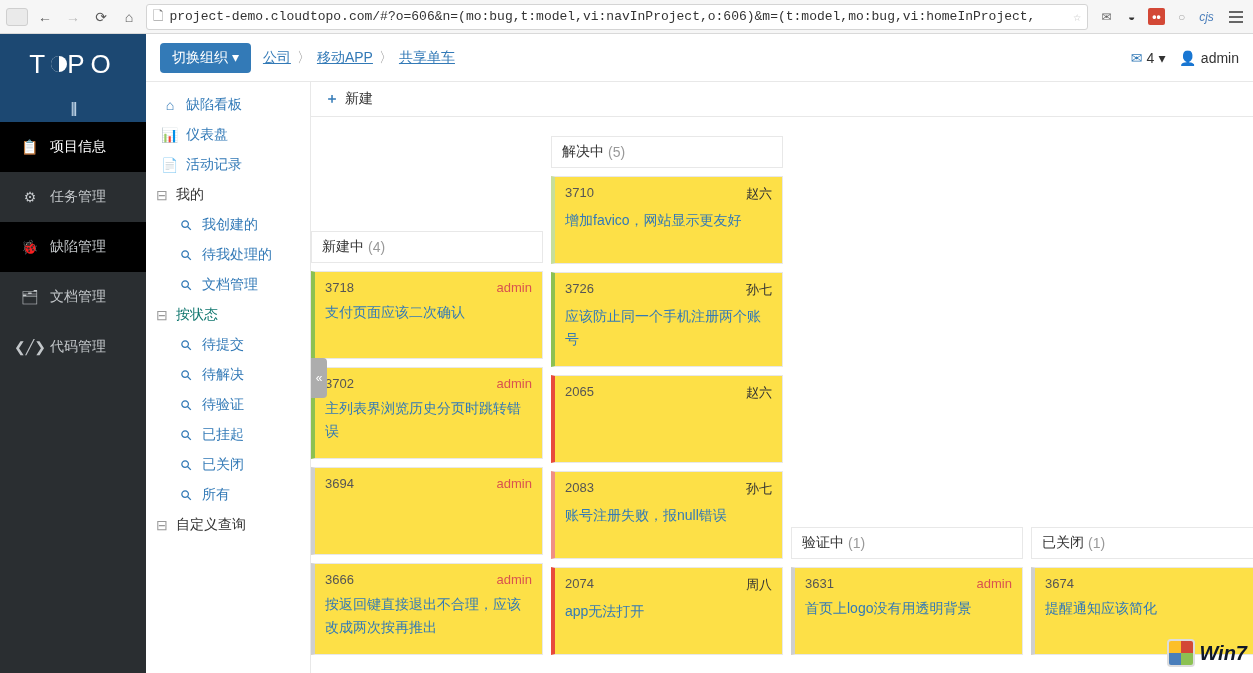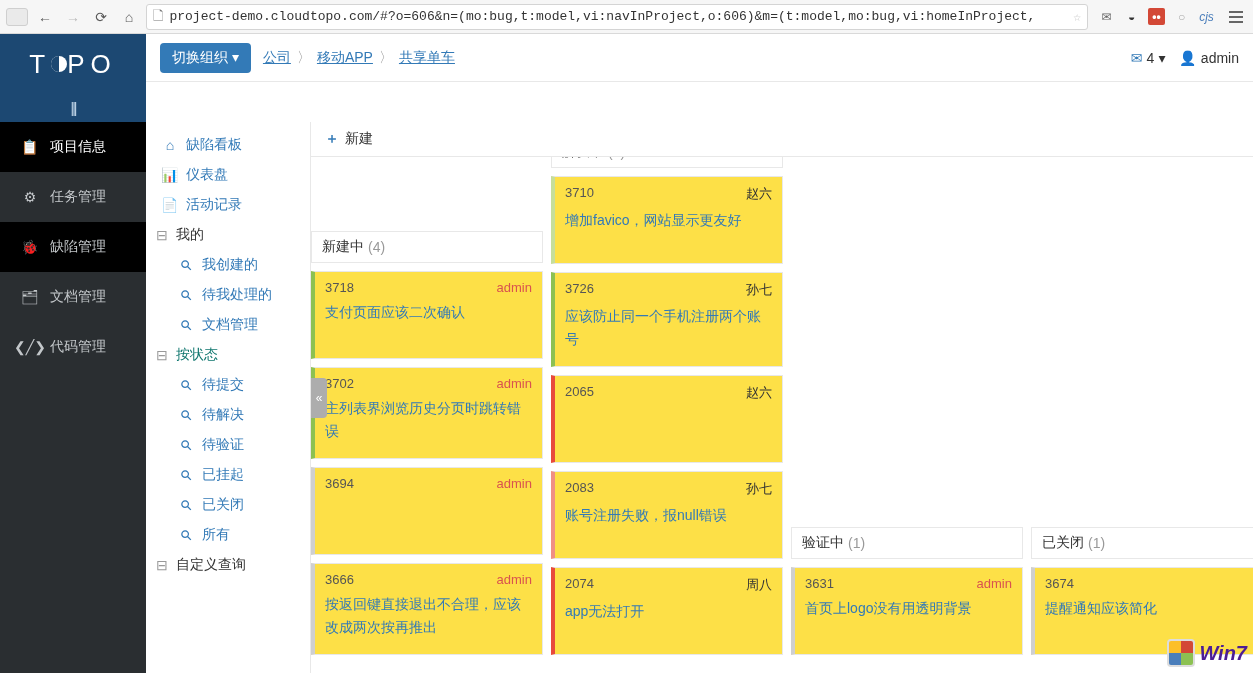--- a/index.html
+++ b/index.html
@@ -27,21 +27,21 @@
   .rail { width:146px; background:#2a2e31; color:#fff; display:flex; flex-direction:column; }
   .logo { height:60px; display:flex; align-items:center; justify-content:center; background:#1c4872; font-size:26px; letter-spacing:6px; font-weight:300; }
   .logo .o-shape { position:relative; display:inline-block; width:16px; height:16px; border-radius:50%; background:#fff; }
   .logo .o-shape::after { content:""; position:absolute; left:0; top:0; width:50%; height:100%; background:#1c4872; border-radius:8px 0 0 8px; }
   .rail .collapse { height:28px; background:#1c4872; display:flex; align-items:center; justify-content:center; color:#b8cee2; font-size:14px; letter-spacing:-2px; }
   .rail-item { display:flex; align-items:center; gap:12px; height:50px; padding-left:22px; color:#c3c7ca; cursor:pointer; font-size:14px; }
   .rail-item.active { background:#000; color:#fff; }
   .rail-ico { width:16px; display:inline-flex; justify-content:center; }
 
   
-  .main { flex:1; display:flex; flex-direction:column; overflow:hidden;gap:40px; }
+  .main { flex:1; display:flex; flex-direction:column; overflow:hidden; }
   .topbar { height:48px; background:#fff; border-bottom:1px solid #e8e8e8; display:flex; align-items:center; padding:0 14px; gap:12px; }
   .org-btn { background:#337ab7; color:#fff; border:none; border-radius:4px; padding:6px 12px; cursor:pointer; font-size:14px; }
   .crumb { display:flex; align-items:center; color:#337ab7; }
   .crumb a { color:#337ab7; text-decoration:underline; cursor:pointer; }
   .crumb .sep { color:#999; margin:0 6px; }
   .top-spacer { flex:1; }
   .top-icons { display:flex; align-items:center; gap:14px; color:#337ab7; }
   .top-icons .count { color:#333; }
   .top-icons .badge { display:flex; align-items:center; gap:4px; }
 
@@ -72,21 +72,21 @@
   .border-green  { border-left-color:#8cc152; }
   .border-green2 { border-left-color:#c6de9a; }
   .border-gray   { border-left-color:#cfcfcf; }
   .border-red    { border-left-color:#e84a3c; }
   .border-salmon { border-left-color:#f08f84;padding-left:10px; }
 
   .collapse-handle { position:absolute; left:0; top:50%; transform:translateY(-50%); width:16px; height:40px; background:#adadad; color:#fff; display:flex; align-items:center; justify-content:center; border-radius:0 4px 4px 0; cursor:pointer; font-size:12px; z-index:5; }
 
   
   .watermark { position:fixed; bottom:6px; right:6px; display:flex; align-items:center; gap:4px; font-size:20px; font-weight:bold; font-style:italic; }
-  .watermark .win { color:#4c1d95; }
+  .watermark .win { color:#0f172a; }
   .watermark img, .watermark .winlogo { width:28px; height:28px; display:inline-block; border-radius:4px; }
   .winlogo { background:conic-gradient(#d34836 0 25%,#8cc152 25% 50%,#4a7ebb 50% 75%,#fcbf29 75% 100%); border:2px solid #ddd; }
 </style>
 </head>
 <body>
 
 <div class="browser-chrome">
   <div class="tab-icon"></div>
   <div class="nav-btn">←</div>
   <div class="nav-btn disabled">→</div>

